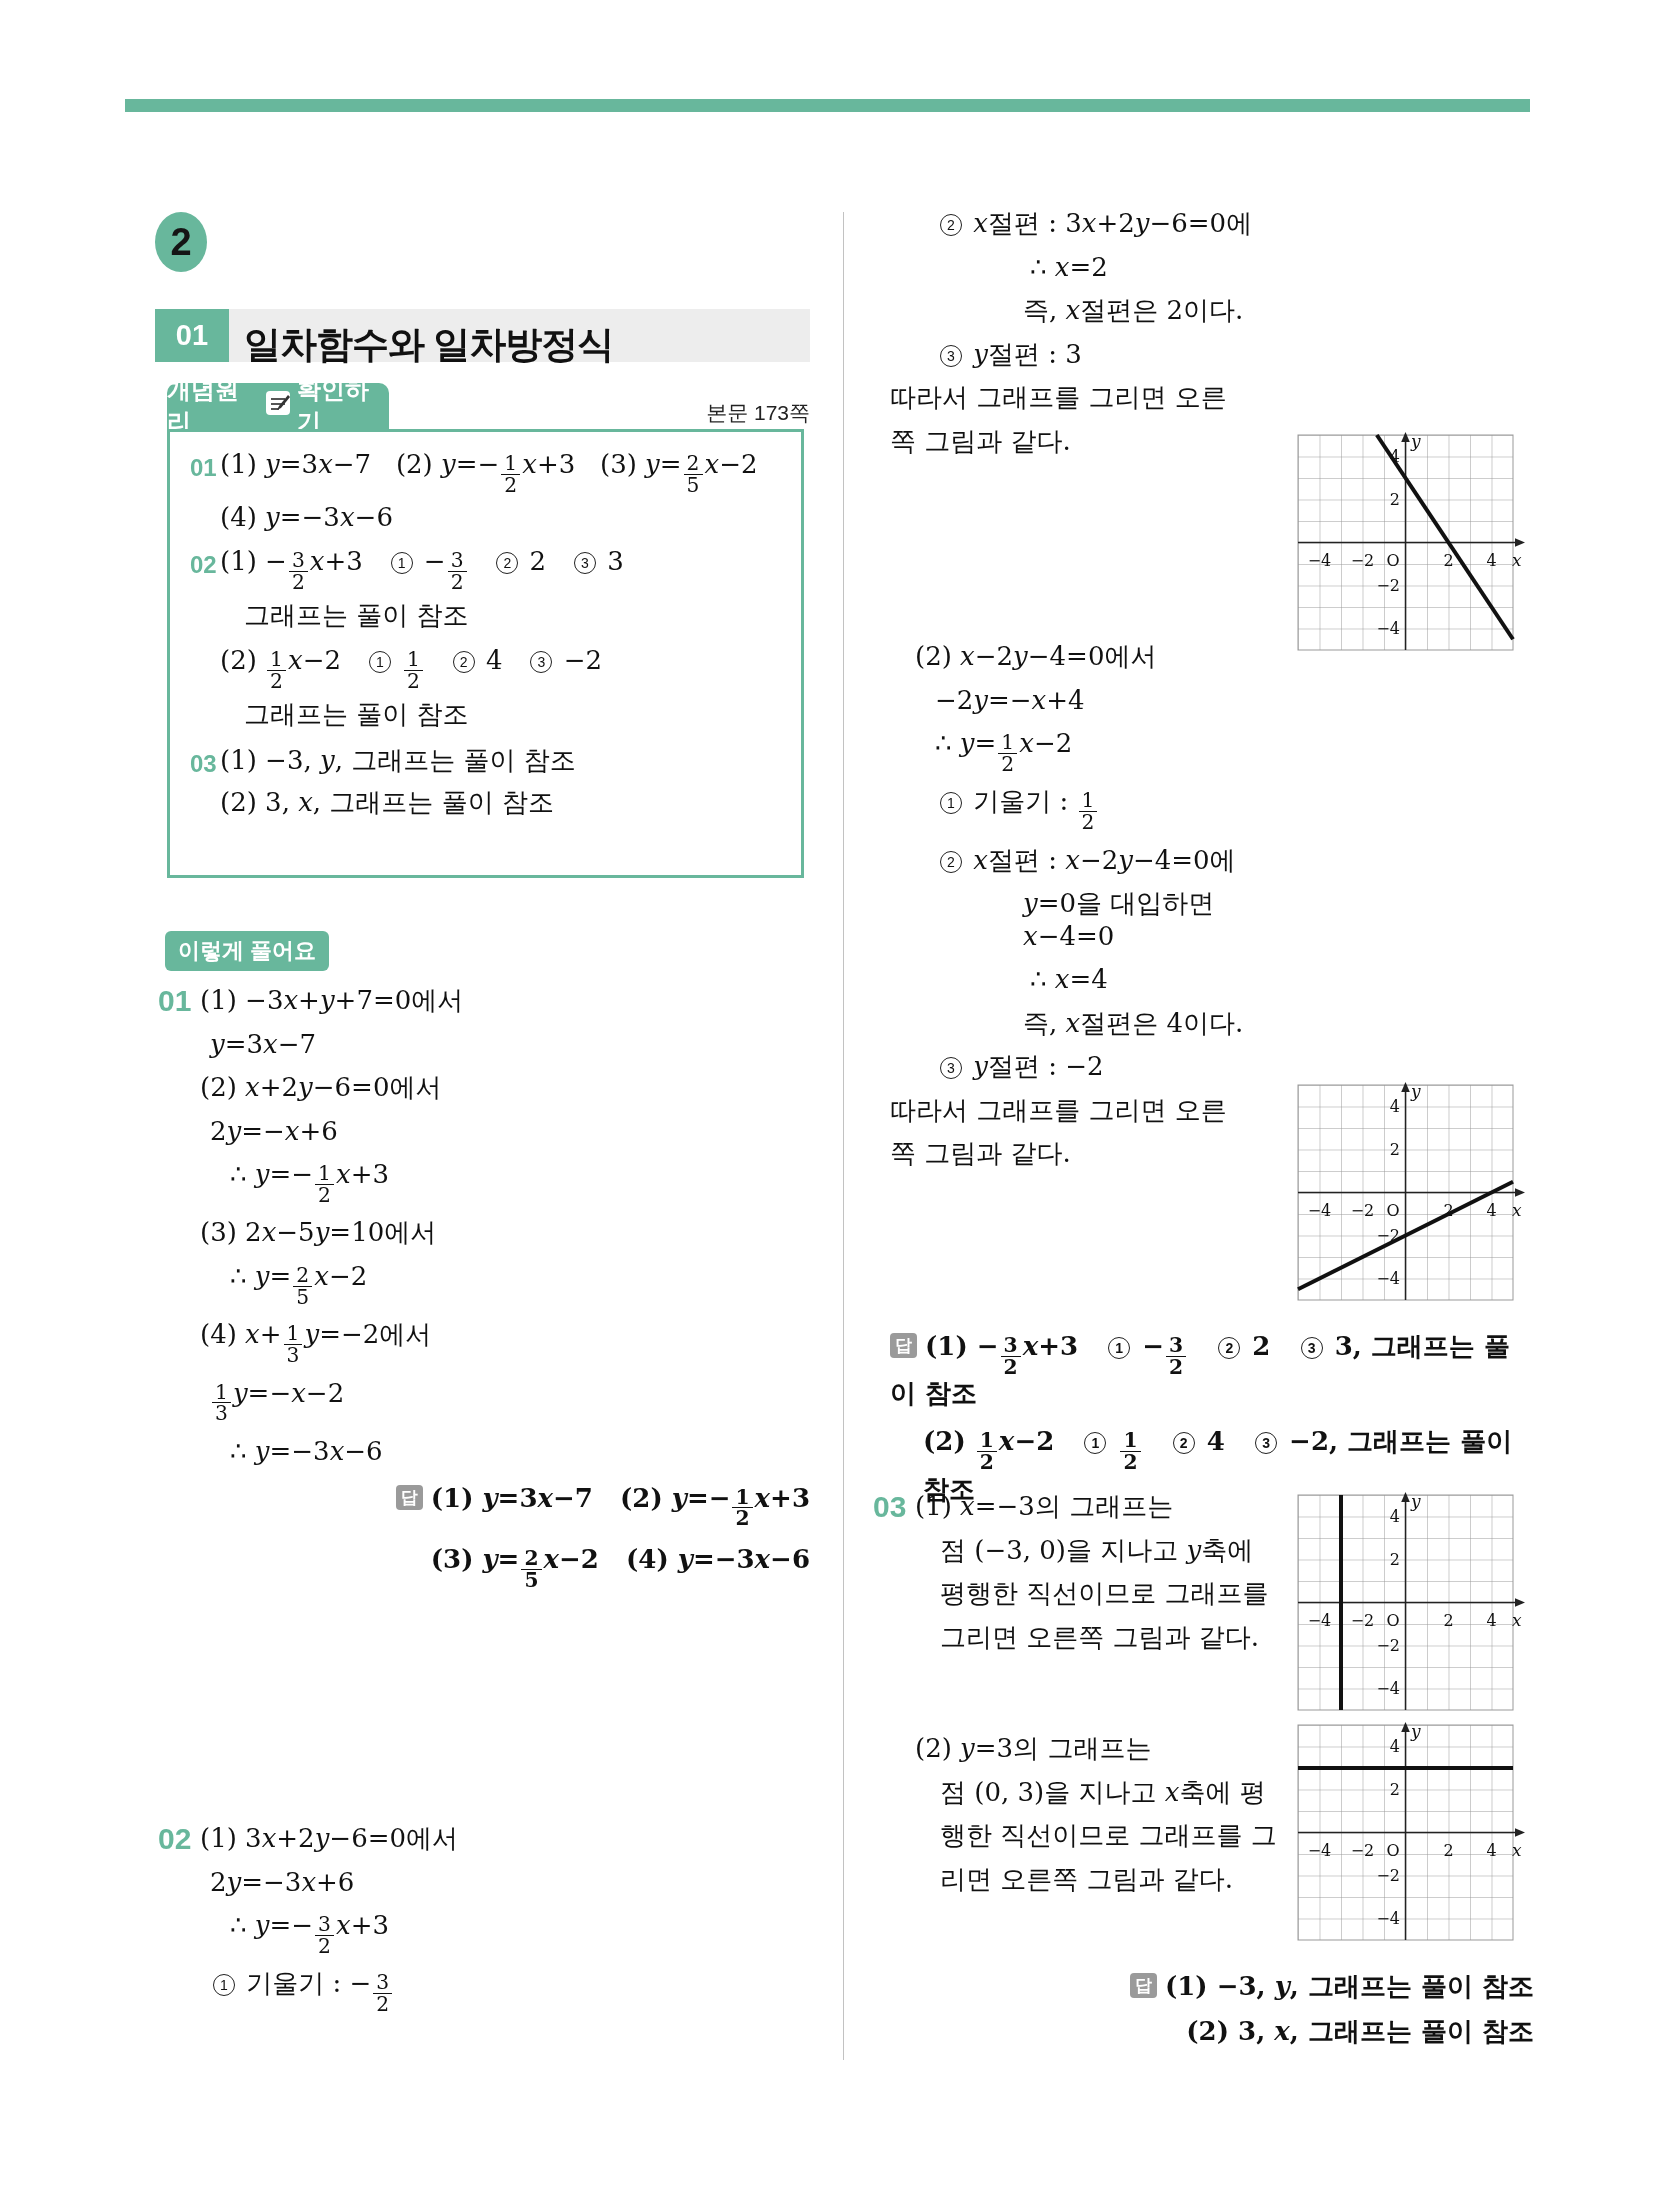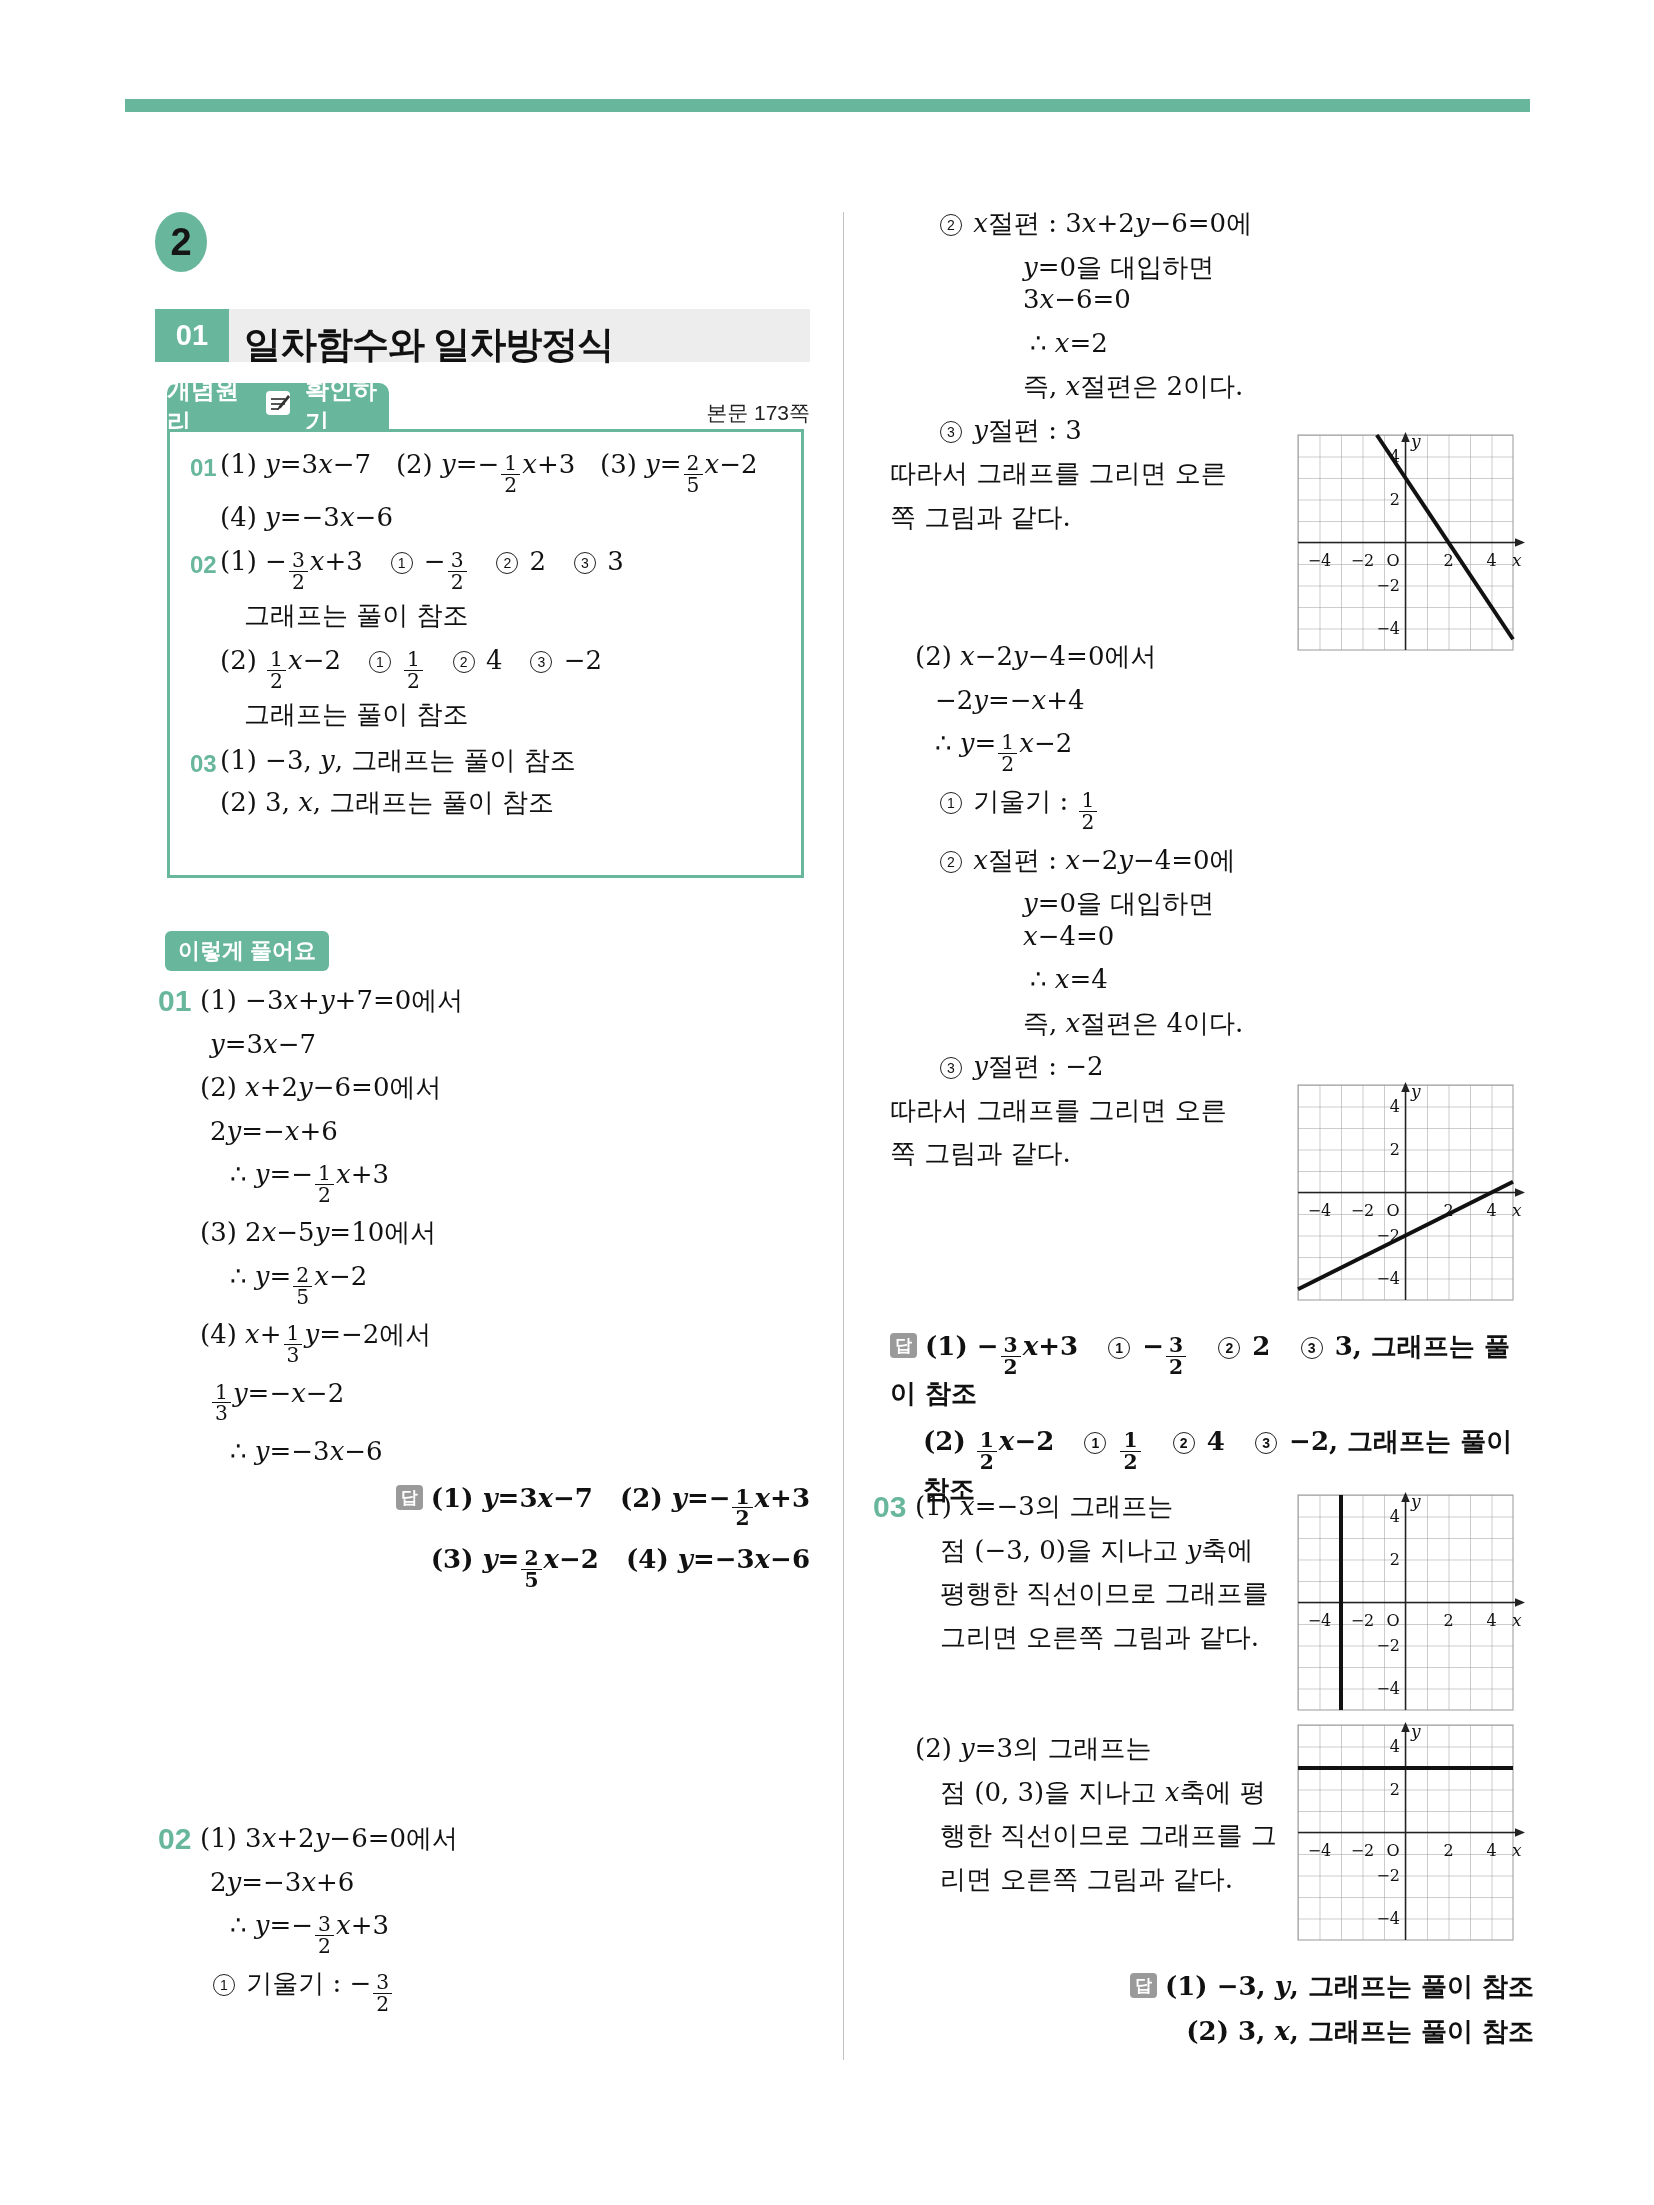--- a/index.html
+++ b/index.html
@@ -11,21 +11,21 @@
 .topbar{left:125px;top:99px;width:1405px;height:13px;background:var(--accent)}
 .divider{left:843px;top:212px;width:1px;height:1848px;background:#c2c2c2}
 .unit-oval{left:155px;top:212px;width:52px;height:60px;background:var(--accent);border-radius:50%;
   display:flex;align-items:center;justify-content:center;font-size:38px;font-weight:bold;color:#151515}
 .unit-title{left:226px;top:223px;font-size:37px;font-weight:800;letter-spacing:-1.5px}
 .strip{left:155px;top:309px;width:655px;height:53px;background:#ededed}
 .secnum{left:155px;top:309px;width:74px;height:53px;background:var(--accent);color:#fff;
   display:flex;align-items:center;justify-content:center;font-size:29px;font-weight:bold}
 .sectitle{left:244px;top:320px;font-size:37px;font-weight:800;letter-spacing:-1px}
 .tab{left:167px;top:383px;width:222px;height:46px;background:var(--accent);border-radius:10px 10px 0 0;
-  color:#fff;display:flex;align-items:center;justify-content:center;gap:13px;font-size:24px;font-weight:bold}
+  color:#fff;display:flex;align-items:center;justify-content:center;gap:5px;font-size:24px;font-weight:bold}
 .pageref{left:590px;top:399px;width:220px;text-align:right;font-size:21px;color:#222}
 .ansbox{left:167px;top:429px;width:637px;height:449px;border:3px solid var(--accent);background:#fff;
   padding:16px 10px 0 20px}
 .brow{display:flex;align-items:flex-start}
 .bno{width:30px;flex:0 0 30px;font-weight:bold;color:var(--accent);font-size:24px;padding-top:6px;
   font-family:"Liberation Sans",sans-serif}
 .math{font-family:"DejaVu Serif","Liberation Serif",serif;white-space:pre-wrap;font-size:26px;line-height:1.3}
 .btxt{font-size:26px}
 .gref{margin-left:24px}
 .mb6{margin-bottom:6px}.mb10{margin-bottom:10px}.mb12{margin-bottom:12px}.mb8{margin-bottom:8px}
@@ -160,21 +160,20 @@
     <div class="solcontent">
       <div class="ln">(1) 3<i>x</i>+2<i>y</i>−6=0에서</div>
       <div class="ln i1">2<i>y</i>=−3<i>x</i>+6</div>
       <div class="ln i1b">∴ <i>y</i>=−<span class="frac"><span class="fn">3</span><span class="fd">2</span></span><i>x</i>+3</div>
       <div class="ln i1"><span class="circ">1</span> 기울기 : −<span class="frac"><span class="fn">3</span><span class="fd">2</span></span></div>
     </div>
   </div>
 
   <div class="solblock" style="left:890px;top:207px;width:400px">
     <div class="ln iA"><span class="circ">2</span> <i>x</i>절편 : 3<i>x</i>+2<i>y</i>−6=0에</div>
-    <div class="ln iB"><i>y</i>=0을 대입하면 3<i>x</i>−6=0</div>
     <div class="ln iB2">∴ <i>x</i>=2</div>
     <div class="ln iB">즉, <i>x</i>절편은 2이다.</div>
     <div class="ln iA"><span class="circ">3</span> <i>y</i>절편 : 3</div>
     <div class="ln">따라서 그래프를 그리면 오른</div>
     <div class="ln">쪽 그림과 같다.</div>
   </div>
 
   <div class="solblock" style="left:890px;top:640px;width:400px">
     <div class="ln j1">(2) <i>x</i>−2<i>y</i>−4=0에서</div>
     <div class="ln j2">−2<i>y</i>=−<i>x</i>+4</div>

